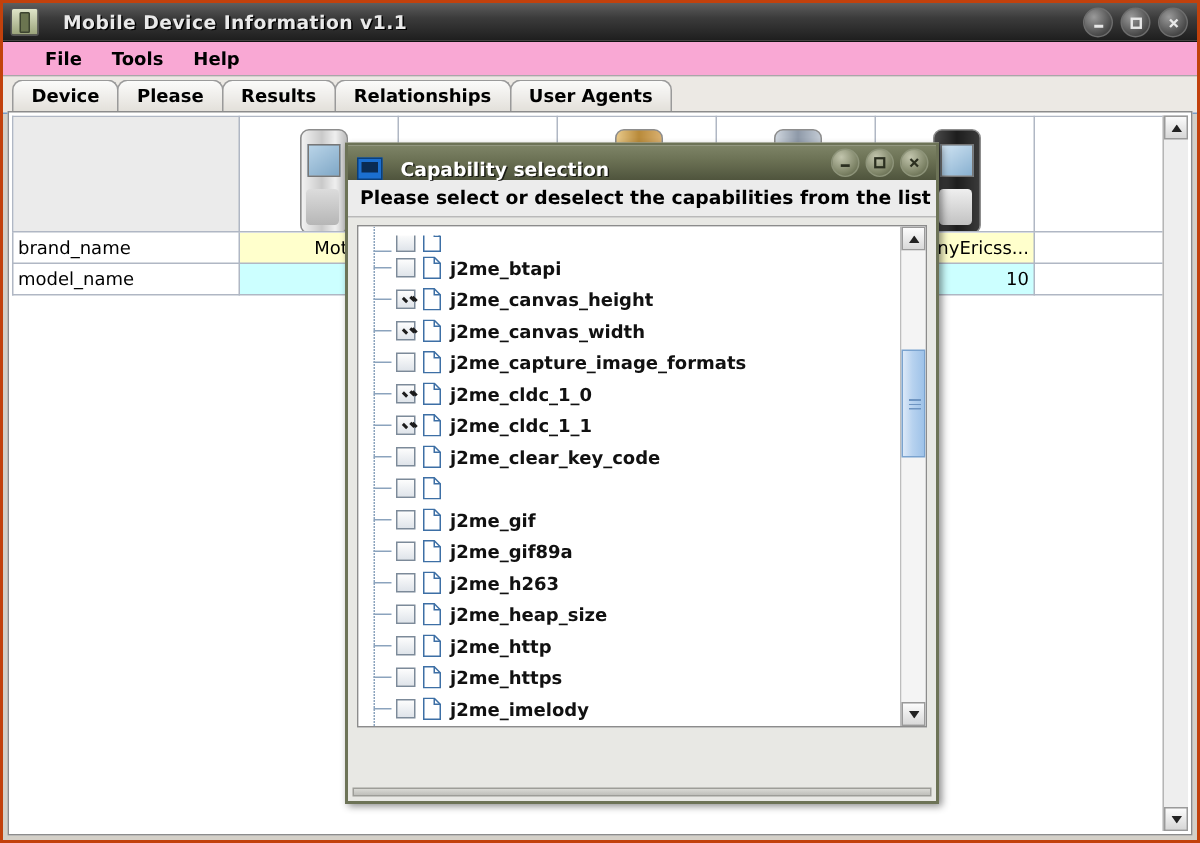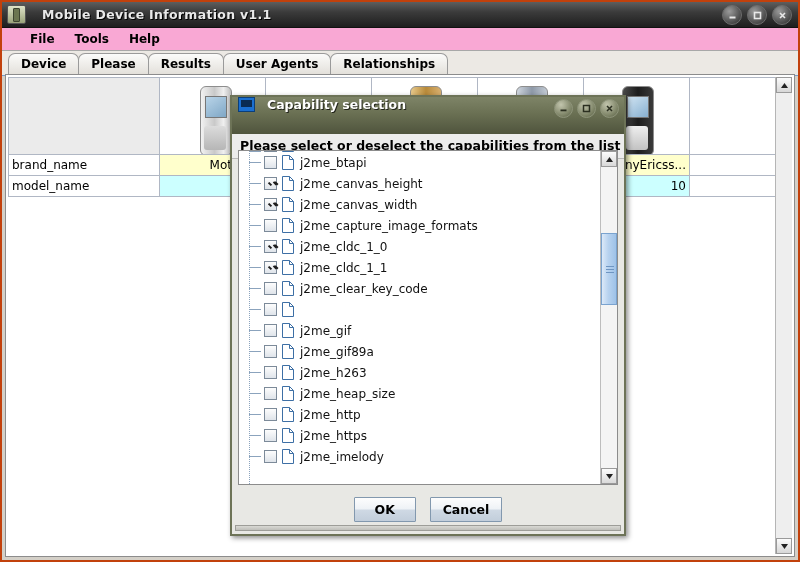--- a/index.html
+++ b/index.html
@@ -153,23 +153,23 @@
 
   
   .dialog{
     position:absolute;left:228px;top:93px;width:396px;height:441px;
     background:#e8e8e4;
     border:2px solid #6d7357;
     box-shadow:2px 2px 5px rgba(0,0,0,.45);
     box-sizing:border-box;
   }
   .dlg-title{
-    position:relative;height:37px;
+    position:relative;height:23px;
     background:linear-gradient(to bottom,#7e8467 0%,#6a7053 45%,#4f543d 100%);
-    display:flex;align-items:flex-start;
+    display:flex;align-items:flex-end;
   }
   .dlg-icon{
     width:15px;height:13px;margin-left:6px;
     background:#1b6fd0;border:1px solid #0b3f7a;
     position:relative;
   }
   .dlg-icon:after{
     content:"";position:absolute;left:2px;top:2px;right:2px;bottom:4px;background:#0a2b52;
   }
   .dlg-title-text{
@@ -190,21 +190,22 @@
     border-bottom:1px solid #b9b9b9;
   }
   .dlg-list-area{
     position:absolute;left:6px;top:53px;right:6px;height:335px;
     background:#ffffff;border:1px solid #8c8c8c;box-sizing:border-box;
     overflow:hidden;
   }
   .tree{
     position:absolute;left:0;top:0;right:17px;bottom:0;
     overflow:hidden;background:#fff;
-    padding-top:0;
+    padding-top:16px;
+    font-weight:bold;
   }
   .tree-inner{position:relative;margin-top:-10px;}
   .tree-row{
     display:flex;align-items:center;height:21px;padding-left:10px;
     position:relative;
   }
   .tree-dash{
     width:12px;height:1px;background:#8ba3bd;margin-right:3px;flex:0 0 auto;
   }
   .tree-vline{
@@ -302,22 +303,22 @@
     <div class="menubar">
       <div class="menu-item">File</div>
       <div class="menu-item">Tools</div>
       <div class="menu-item">Help</div>
     </div>
 
     <div class="tabstrip">
       <div class="tab">Device</div>
       <div class="tab">Please</div>
       <div class="tab">Results</div>
+      <div class="tab">Relationships</div>
       <div class="tab">User Agents</div>
-      <div class="tab">Relationships</div>
     </div>
 
     <div class="content">
       <div class="table-wrap">
         <table class="dtable">
           <tbody>
               <tr class="img-row">
             <td class="col-label"></td>
             <td class="col-dev">
               <span class="phone ph-silver ph-flip">
@@ -598,22 +599,18 @@
             </div>
           </div>
           <div class="vs-arrow down">
             <svg width="7" height="5" viewBox="0 0 7 5">
                 <path d="M3.5 5 L0 0 L7 0 Z" fill="#222"></path>
               </svg>
           </div>
         </div>
       </div>
 
-      <div class="dlg-buttons">
-        <div class="jbutton">OK</div>
-        <div class="jbutton">Cancel</div>
-      </div>
 
       <div class="dlg-footer"></div>
     </div>
 
   </div>
 </div>
 
 </body></html>

